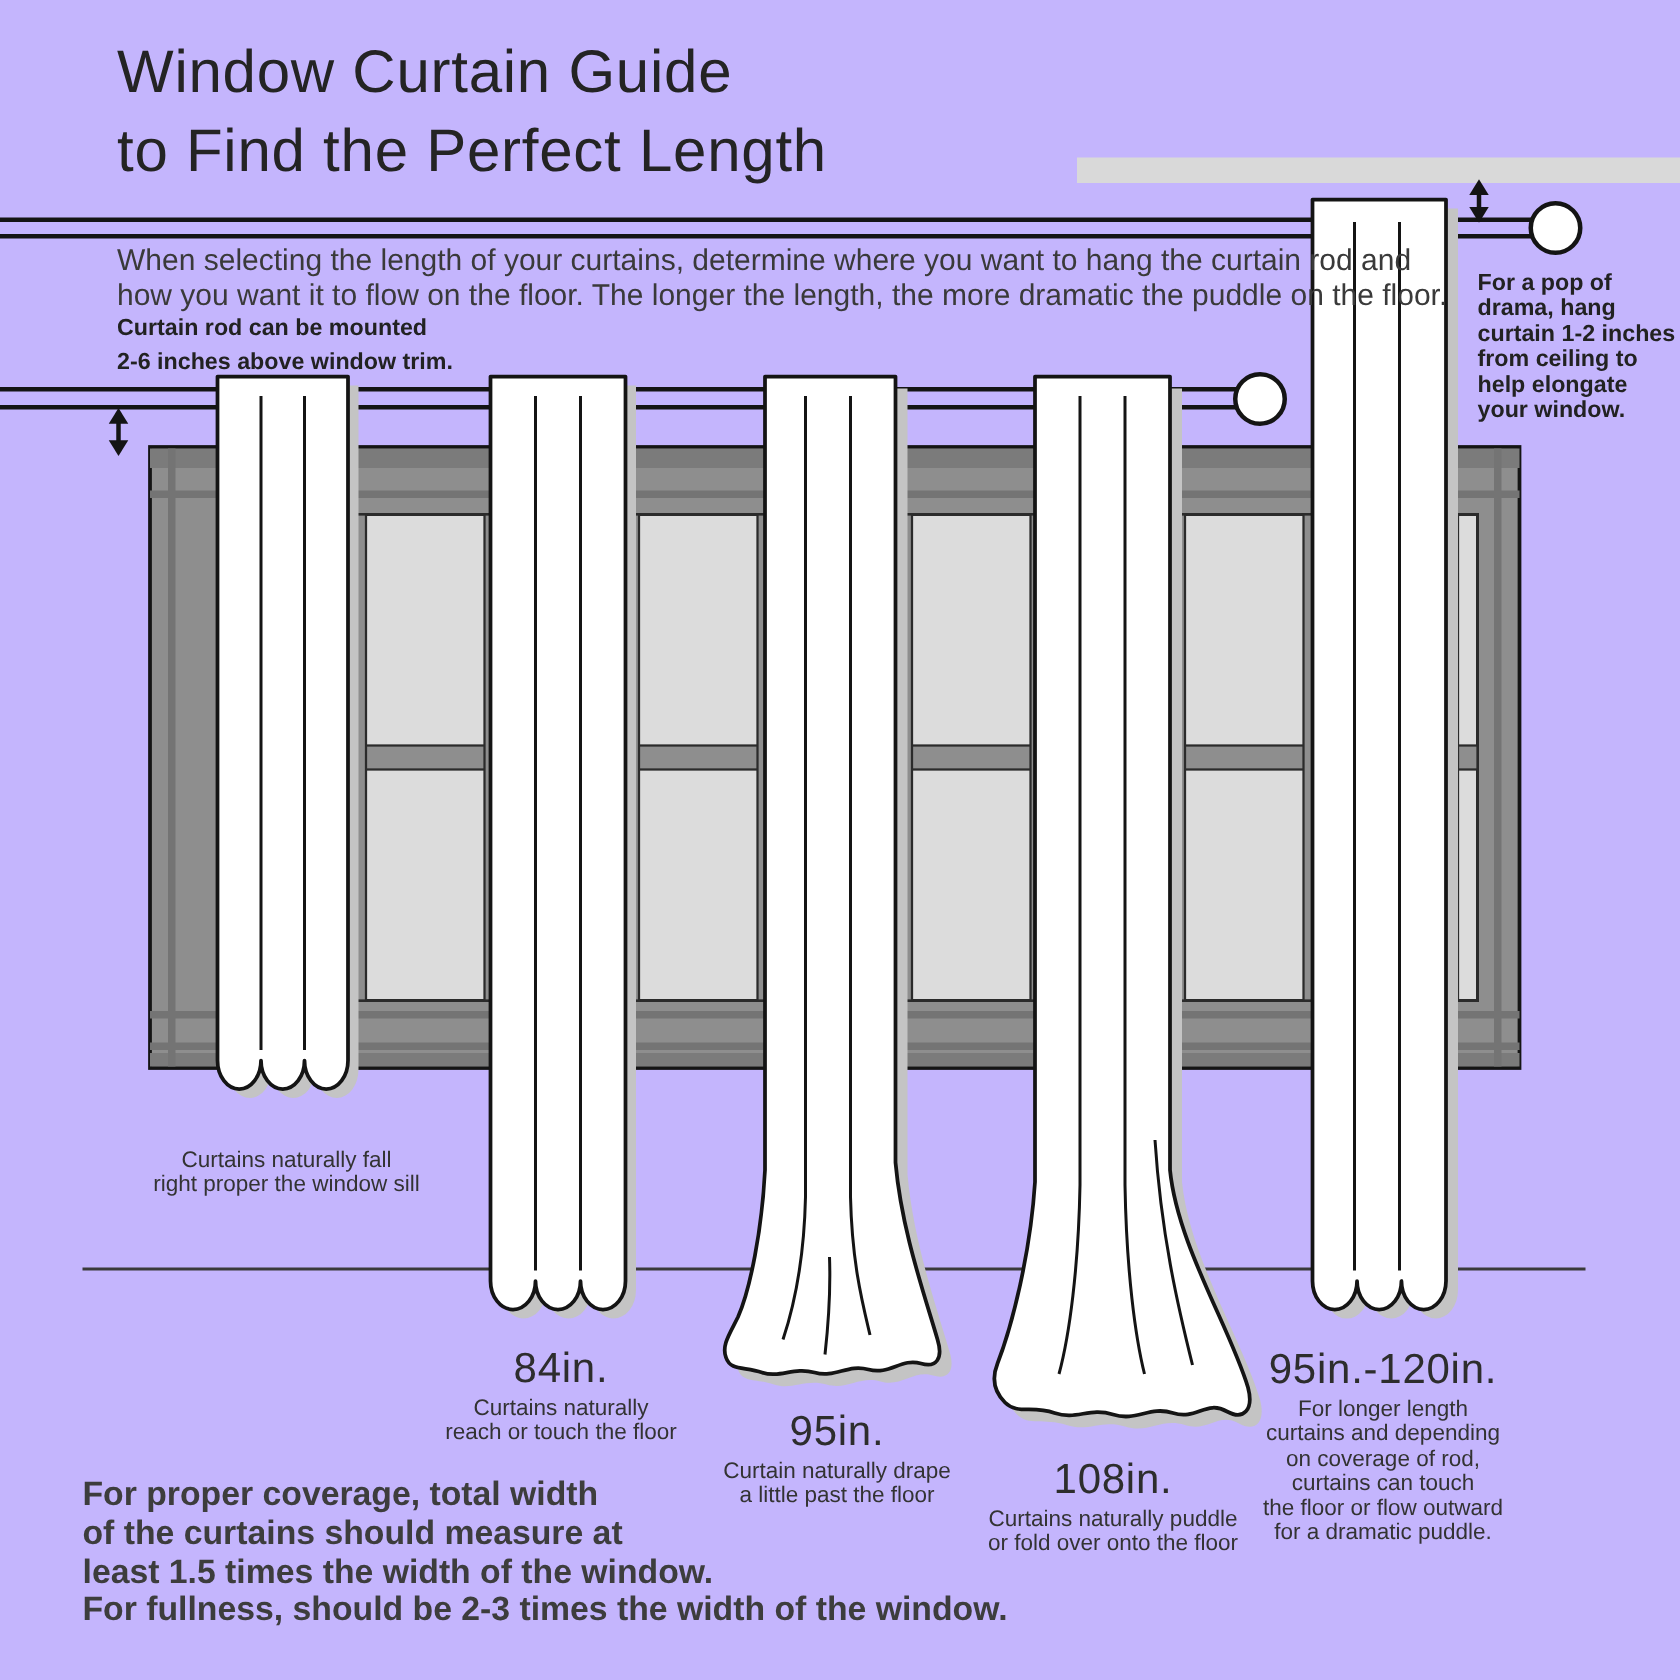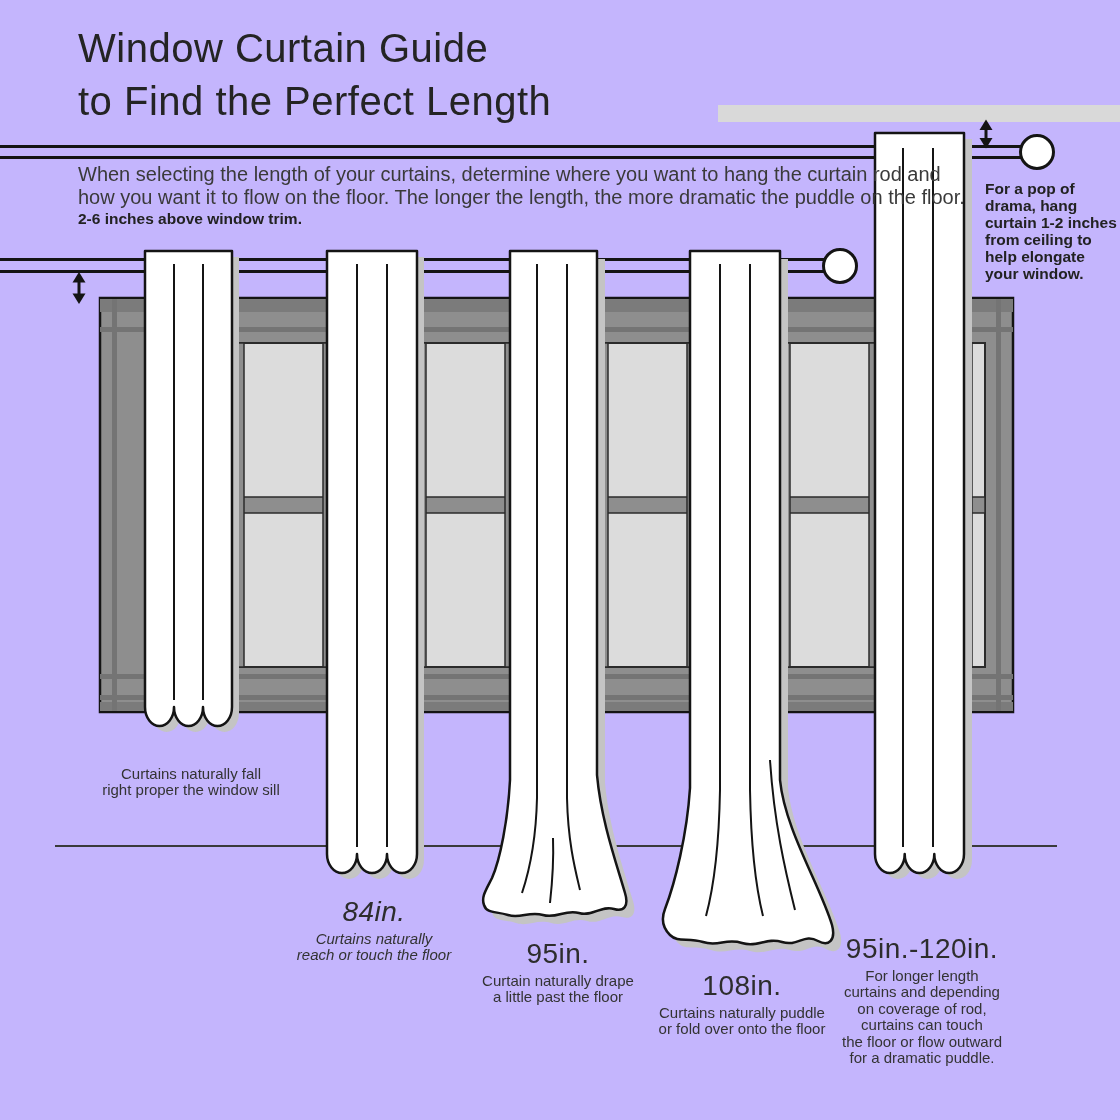--- a/index.html
+++ b/index.html
@@ -135,40 +135,41 @@
       <div>Window Curtain Guide</div>
       <div>to Find the Perfect Length</div>
     </div>
 
     <div class="abs intro">
       <div>When selecting the length of your curtains, determine where you want to hang the curtain rod and</div>
       <div>how you want it to flow on the floor. The longer the length, the more dramatic the puddle on the floor.</div>
     </div>
 
     <div class="abs rodnote">
+      <div>Curtain rod can be mounted</div>
       <div>2-6 inches above window trim.</div>
     </div>
 
     <div class="abs drama">
       <div>For a pop of</div>
       <div>drama, hang</div>
       <div>curtain 1-2 inches</div>
       <div>from ceiling to</div>
       <div>help elongate</div>
       <div>your window.</div>
     </div>
 
     <div class="lbl" style="left:191px;top:763px;">
       <div class="desc">
         <div>Curtains naturally fall</div>
         <div>right proper the window sill</div>
       </div>
     </div>
 
-    <div class="lbl" style="left:374px;top:896px;font-style:italic;">
+    <div class="lbl" style="left:374px;top:896px;">
       <div class="num">84in.</div>
       <div class="desc">
         <div>Curtains naturally</div>
         <div>reach or touch the floor</div>
       </div>
     </div>
 
     <div class="lbl" style="left:558px;top:938px;">
       <div class="num">95in.</div>
       <div class="desc">
@@ -178,27 +179,33 @@
     </div>
 
     <div class="lbl" style="left:742px;top:970px;">
       <div class="num">108in.</div>
       <div class="desc">
         <div>Curtains naturally puddle</div>
         <div>or fold over onto the floor</div>
       </div>
     </div>
 
-    <div class="lbl" style="left:922px;top:897px;margin-top:36px;">
+    <div class="lbl" style="left:922px;top:897px;">
       <div class="num">95in.-120in.</div>
       <div class="desc">
         <div>For longer length</div>
         <div>curtains and depending</div>
         <div>on coverage of rod,</div>
         <div>curtains can touch</div>
         <div>the floor or flow outward</div>
         <div>for a dramatic puddle.</div>
       </div>
     </div>
 
+    <div class="abs coverage">
+      <div>For proper coverage, total width</div>
+      <div>of the curtains should measure at</div>
+      <div>least 1.5 times the width of the window.</div>
+      <div>For fullness, should be 2-3 times the width of the window.</div>
+    </div>
 
   </div>
 </div>
 
 </body></html>

